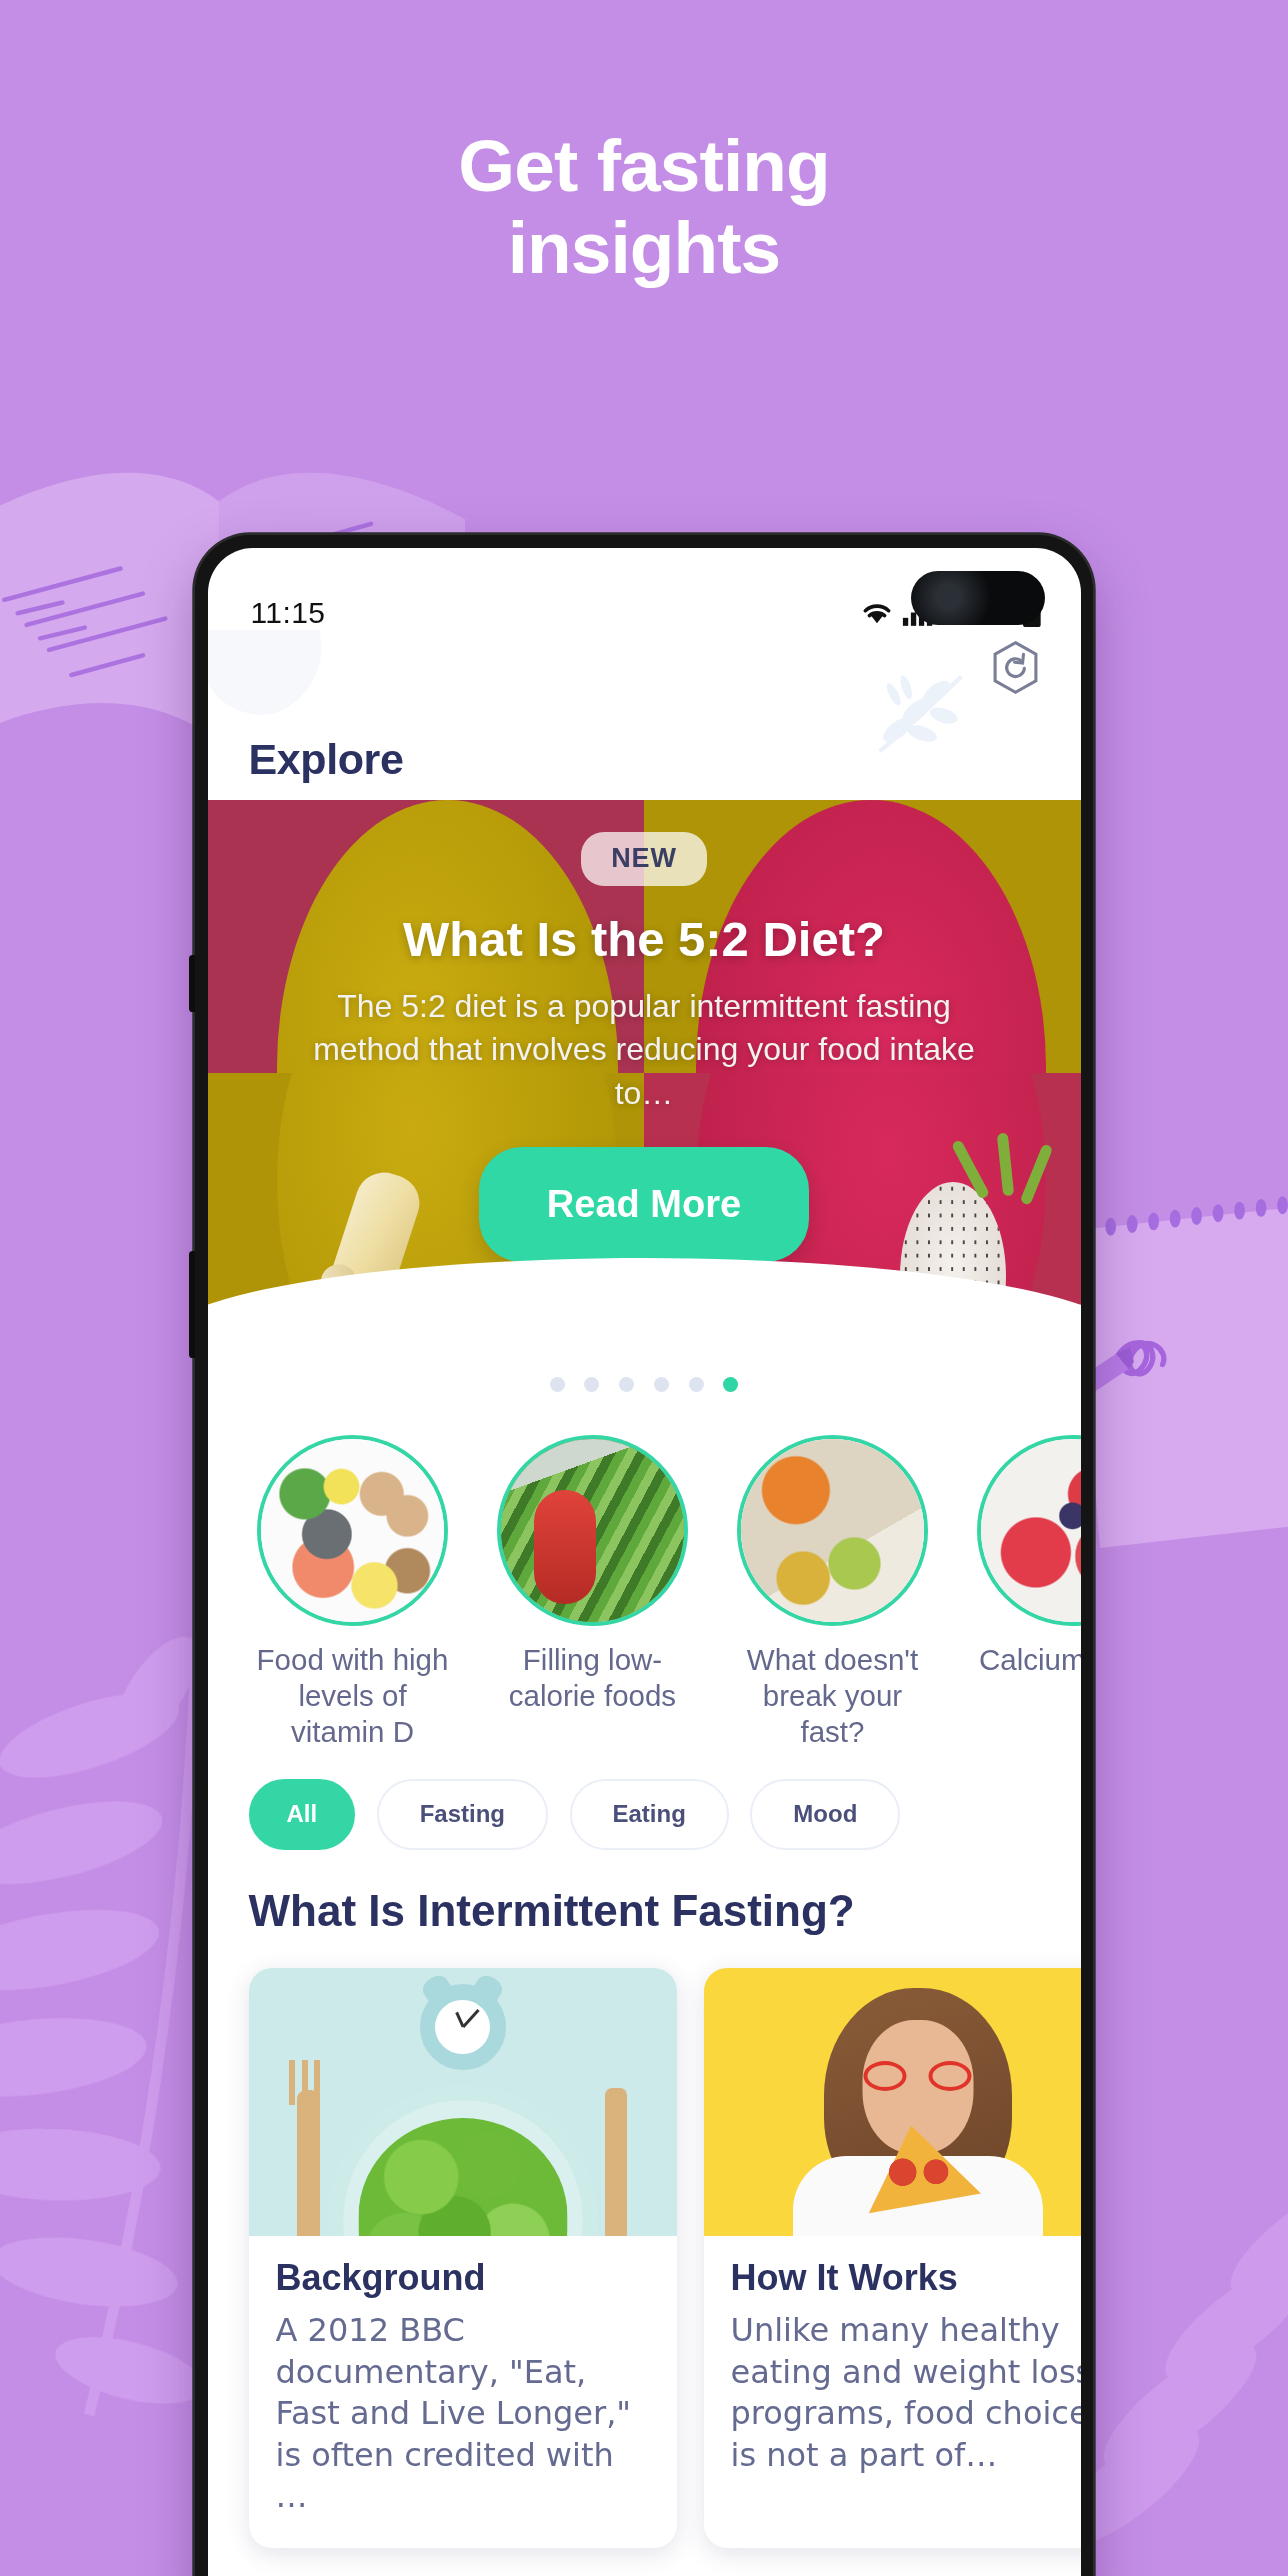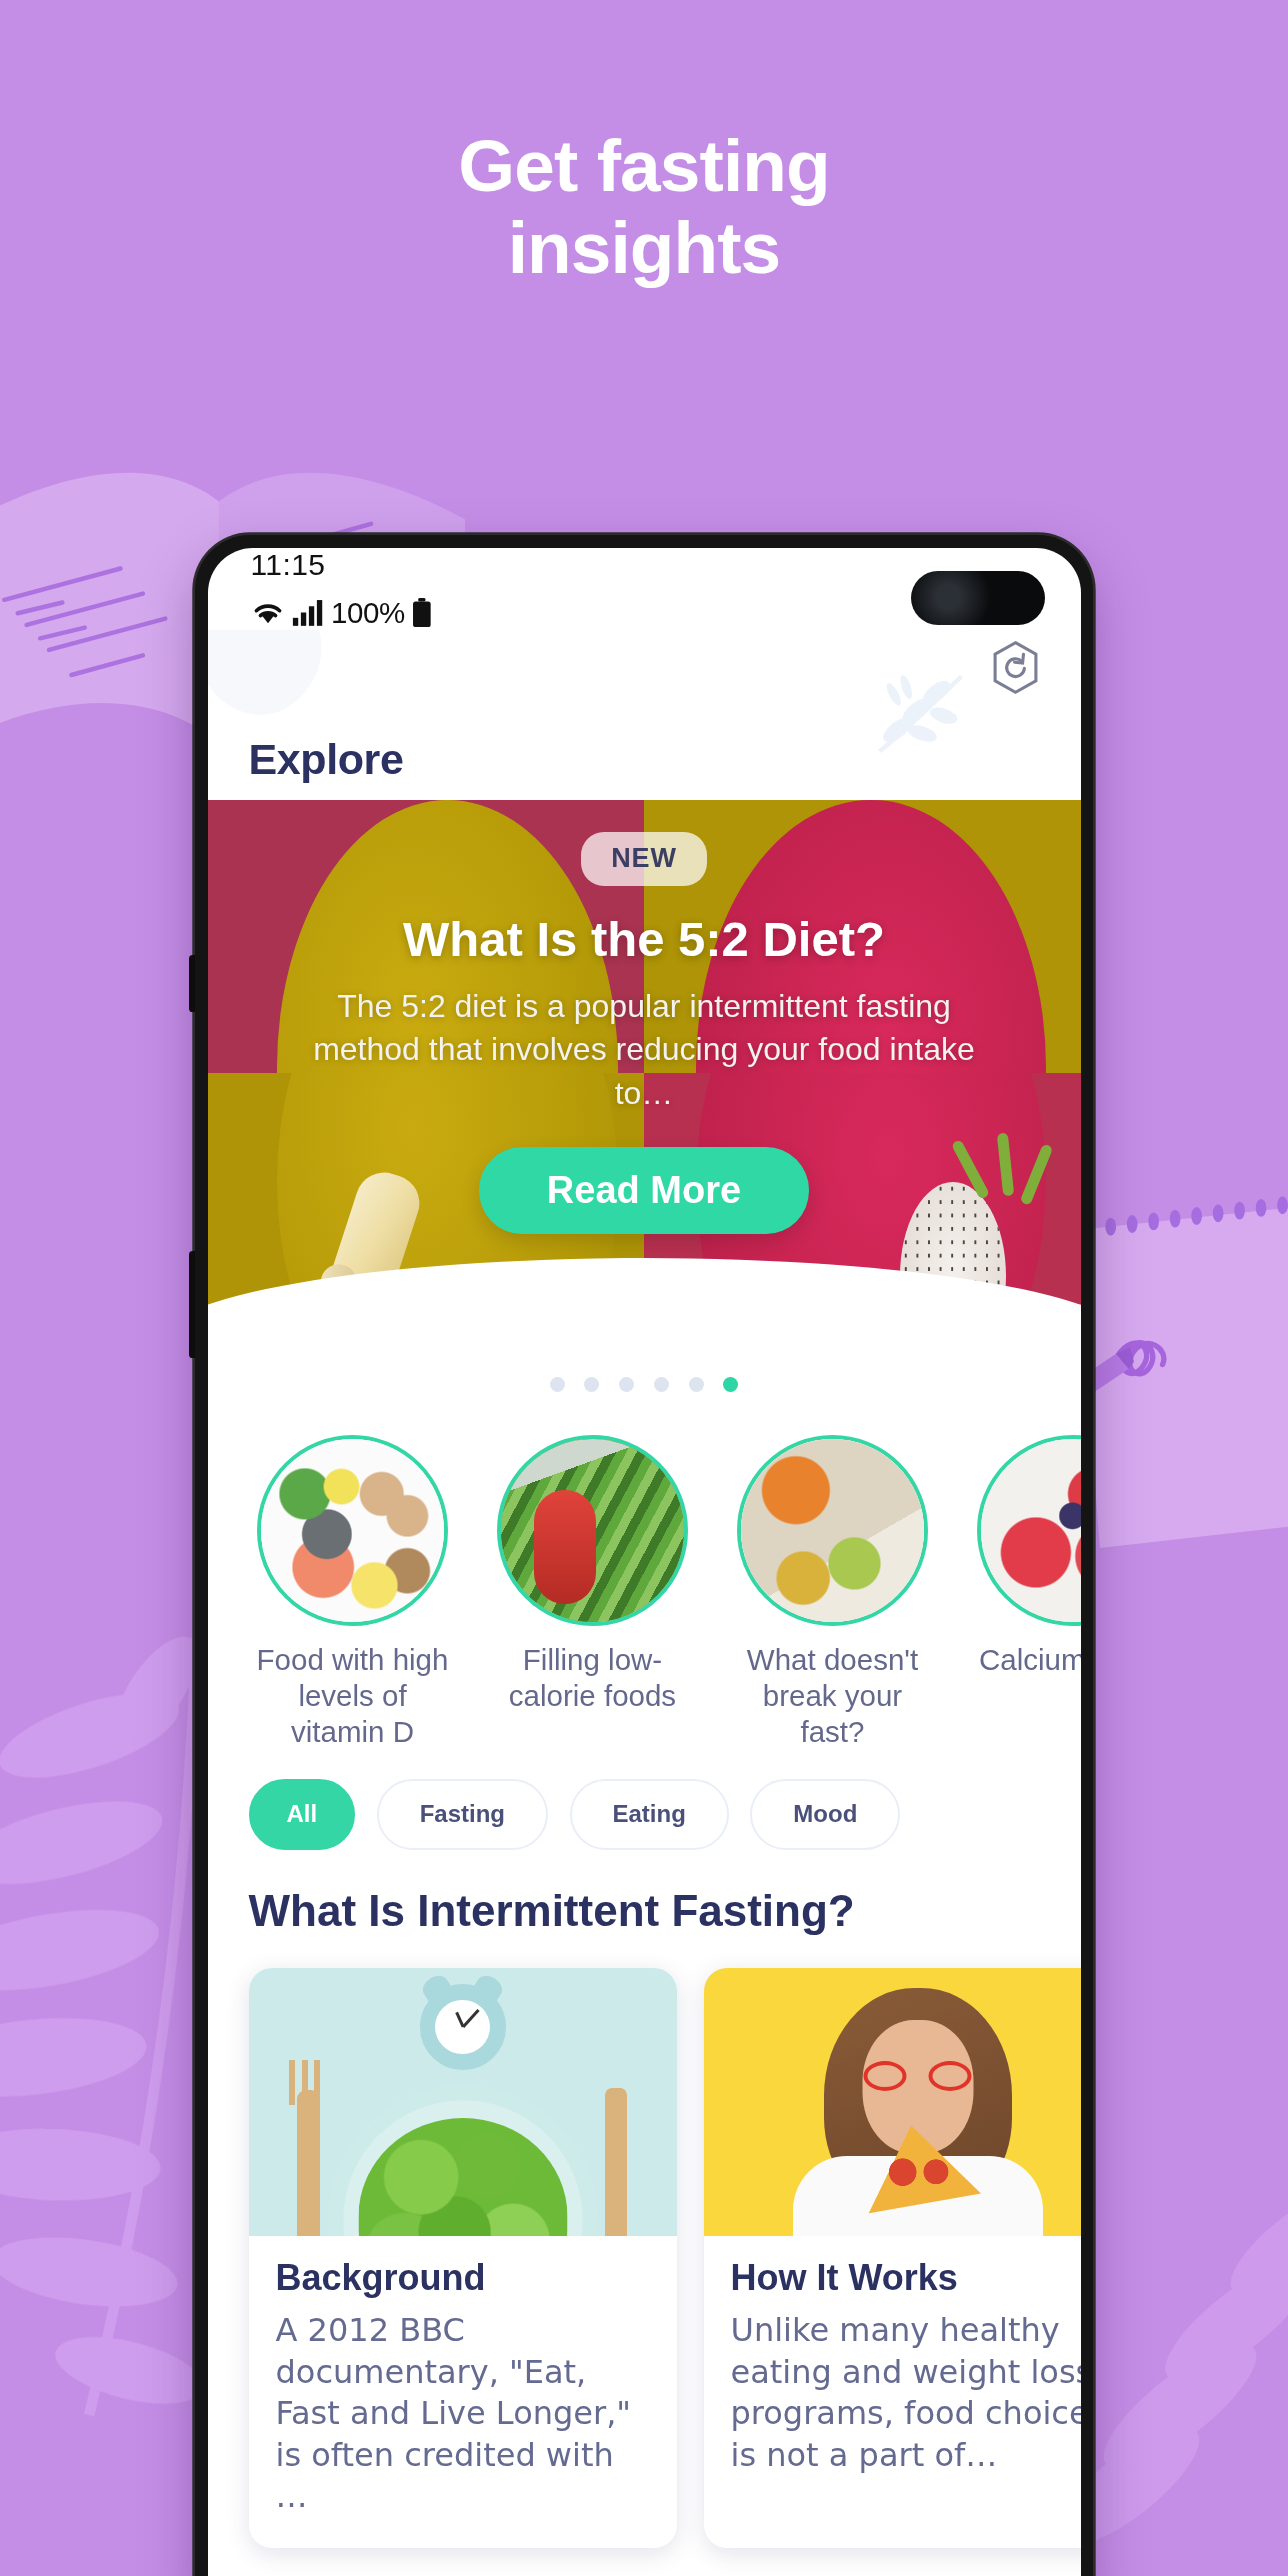--- a/index.html
+++ b/index.html
@@ -40,23 +40,23 @@
     border-radius:45px 45px 0 0;
     overflow:hidden;
     position:relative;
   }
   .side-btn { position:absolute; left:-6.3px; width:6.3px; background:#0d0d0d; border-radius:3.6px 0 0 3.6px; }
   .sb1 { top:420px; height:57px; }
   .sb2 { top:716px; height:107px; }
 
   
   .statusbar {
-    height:82px; display:flex; align-items:flex-start;
+    height:82px; display:flex; align-items:flex-end;
     justify-content:space-between; padding:0 39px 0 43px;
-    position:relative; z-index:6;flex-direction:column;
+    position:relative; z-index:6;
   }
   .clock { font-size:30px; color:#111; font-weight:400; letter-spacing:0.4px; }
   .status-right { display:flex; align-items:center; gap:7.2px; }
   .status-right .pct { font-size:29.5px; color:#111; letter-spacing:-0.4px; }
   .punch {
     position:absolute; right:36px; top:23px;
     width:134px; height:54px; border-radius:30px;
     background:radial-gradient(circle at 28% 48%, #2b3036 0 12%, #0a0b0d 42%),
                radial-gradient(circle at 74% 48%, #2b3036 0 12%, #0a0b0d 42%), #000;
     z-index:7;
@@ -105,21 +105,21 @@
     font-size:27px; font-weight:bold; letter-spacing:0.9px;
     padding:11.6px 30px; border-radius:23px;
   }
   .hero-title { margin-top:25px; font-size:49px; font-weight:bold; color:#fff;
                 text-shadow:0 1.8px 9px rgba(0,0,0,.25); }
   .hero-desc { margin-top:18px; width:707px; text-align:center; color:#f4f2ef;
                font-size:32px; line-height:1.36; text-shadow:0 0.9px 7.2px rgba(0,0,0,.25); }
   .read-more {
     margin-top:32px; background:#30d8a6; color:#fff; border:none;
     font-family:inherit; font-size:38px; font-weight:bold;
-    padding:22px 68px; border-radius:43px; cursor:pointer;
+    padding:36px 68px; border-radius:43px; cursor:pointer;
     box-shadow:0 7.2px 19.7px rgba(0,0,0,.14);
   }
   .hero-curve { position:absolute; left:-6%; bottom:-82px; width:112%; height:170px;
                 background:#fff; border-radius:50% 50% 0 0; }
 
   
   .dots { height:77px; background:#fff; display:flex; align-items:center;
           justify-content:center; gap:19.7px; }
   .dot { width:15px; height:15px; border-radius:50%; background:#dde4f0; }
   .dot.active { background:#2fd5a4; }

